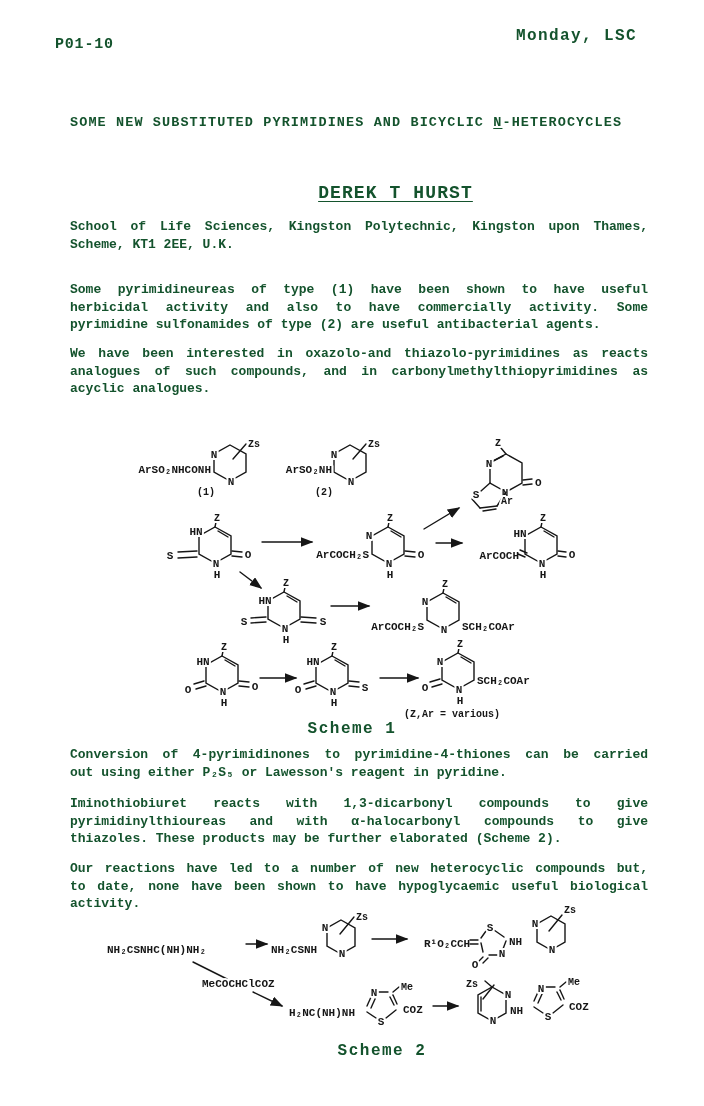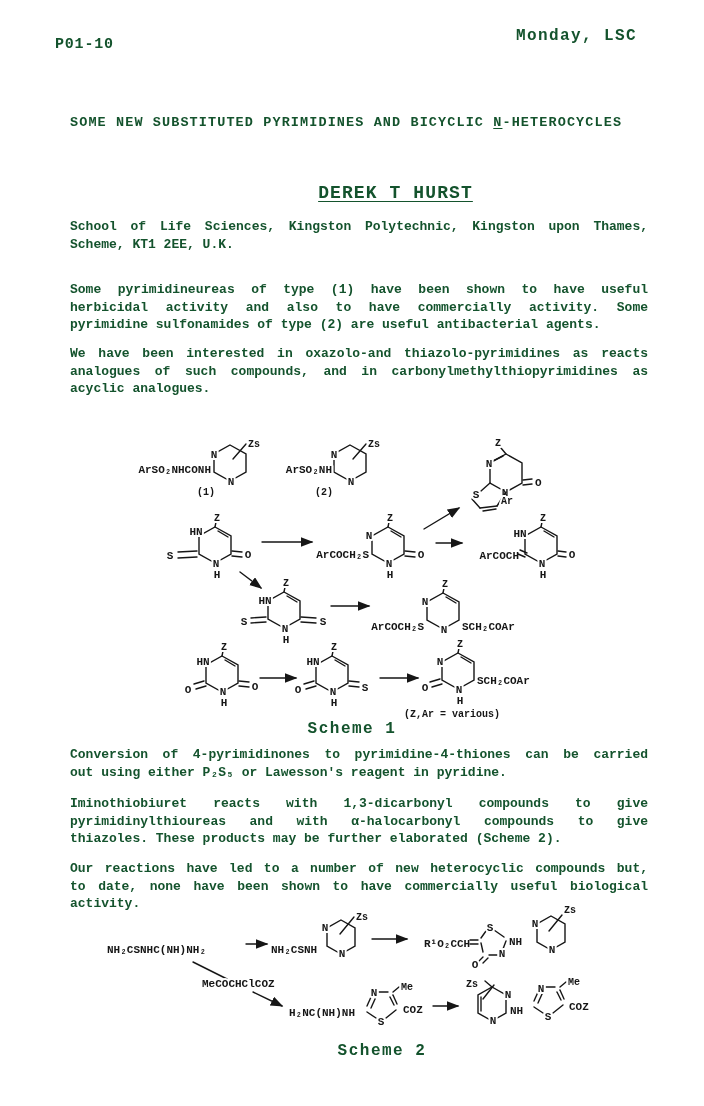--- a/index.html
+++ b/index.html
@@ -233,21 +233,21 @@
   </div>
 
   <div class="abs block" style="top:795px;">
     <div class="jl">Iminothiobiuret reacts with 1,3-dicarbonyl compounds to give</div>
     <div class="jl">pyrimidinylthioureas and with α-halocarbonyl compounds to give</div>
     <div class="jl ll">thiazoles.  These products may be further elaborated (Scheme 2).</div>
   </div>
 
   <div class="abs block" style="top:860px;">
     <div class="jl">Our reactions have led to a number of new heterocyclic compounds but,</div>
-    <div class="jl">to date, none have been shown to have commercially useful biological</div>
+    <div class="jl">to date, none have been shown to have hypoglycaemic useful biological</div>
     <div class="jl ll">activity.</div>
   </div>
 
   <svg class="scheme" style="top:900px;" width="704" height="170" viewBox="0 0 704 170">
     <defs>
       <marker id="ah2" markerWidth="10" markerHeight="8" refX="8" refY="3.5" orient="auto">
         <path d="M0,0 L9,3.5 L0,7 Z" fill="#161616"></path>
       </marker>
     </defs>
 

